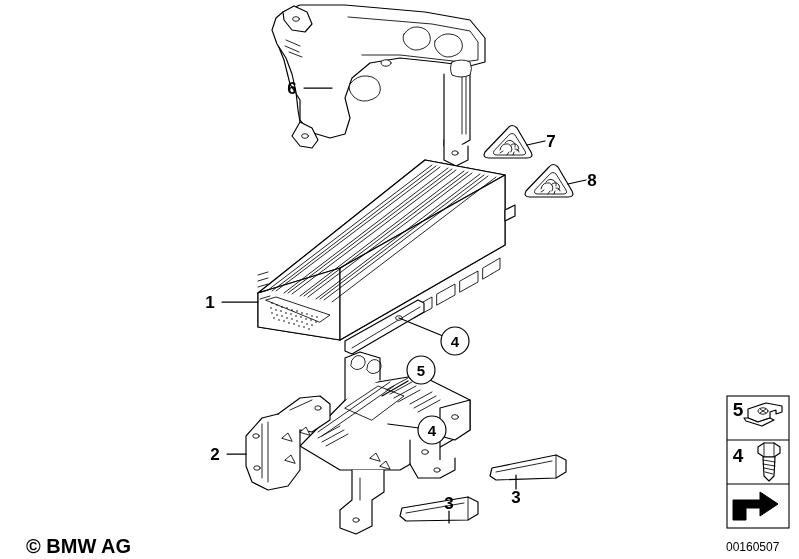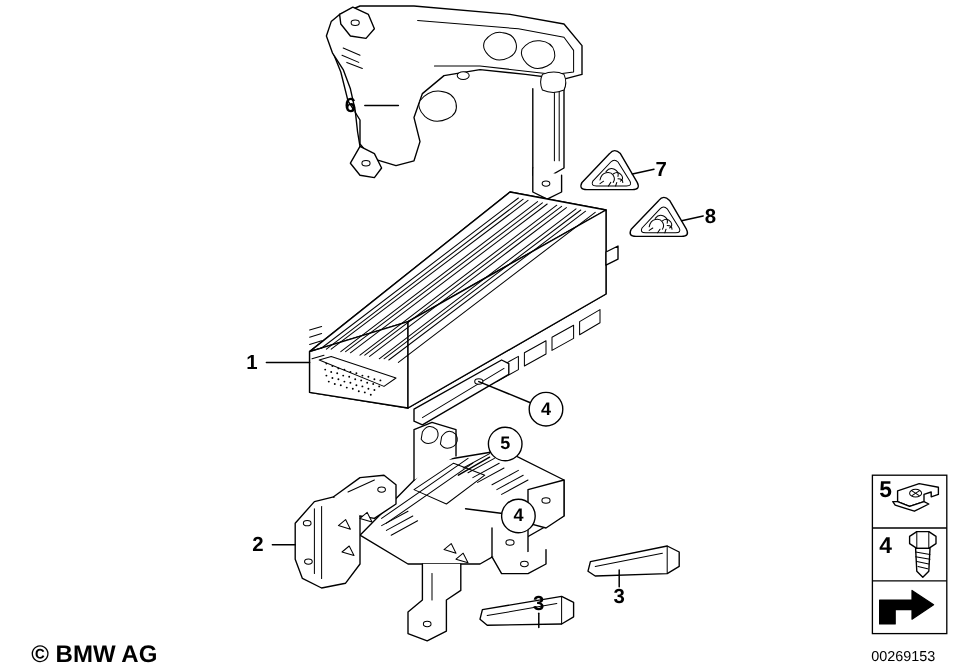--- a/index.html
+++ b/index.html
@@ -341,15 +341,15 @@
         </g>
       </g>
 
       <g>
         <path class="solid" d="M733 514 L733 500 L760 500 L760 492 L778 504 L760 516 L760 508 L746 508 L746 520 L733 520 Z"></path>
       </g>
     </g>
   </svg>
 
   <div id="copyright">© BMW AG</div>
-  <div id="diagramid">00269153</div>
+  <div id="diagramid">00160507</div>
 
 </div>
 
 </body></html>

